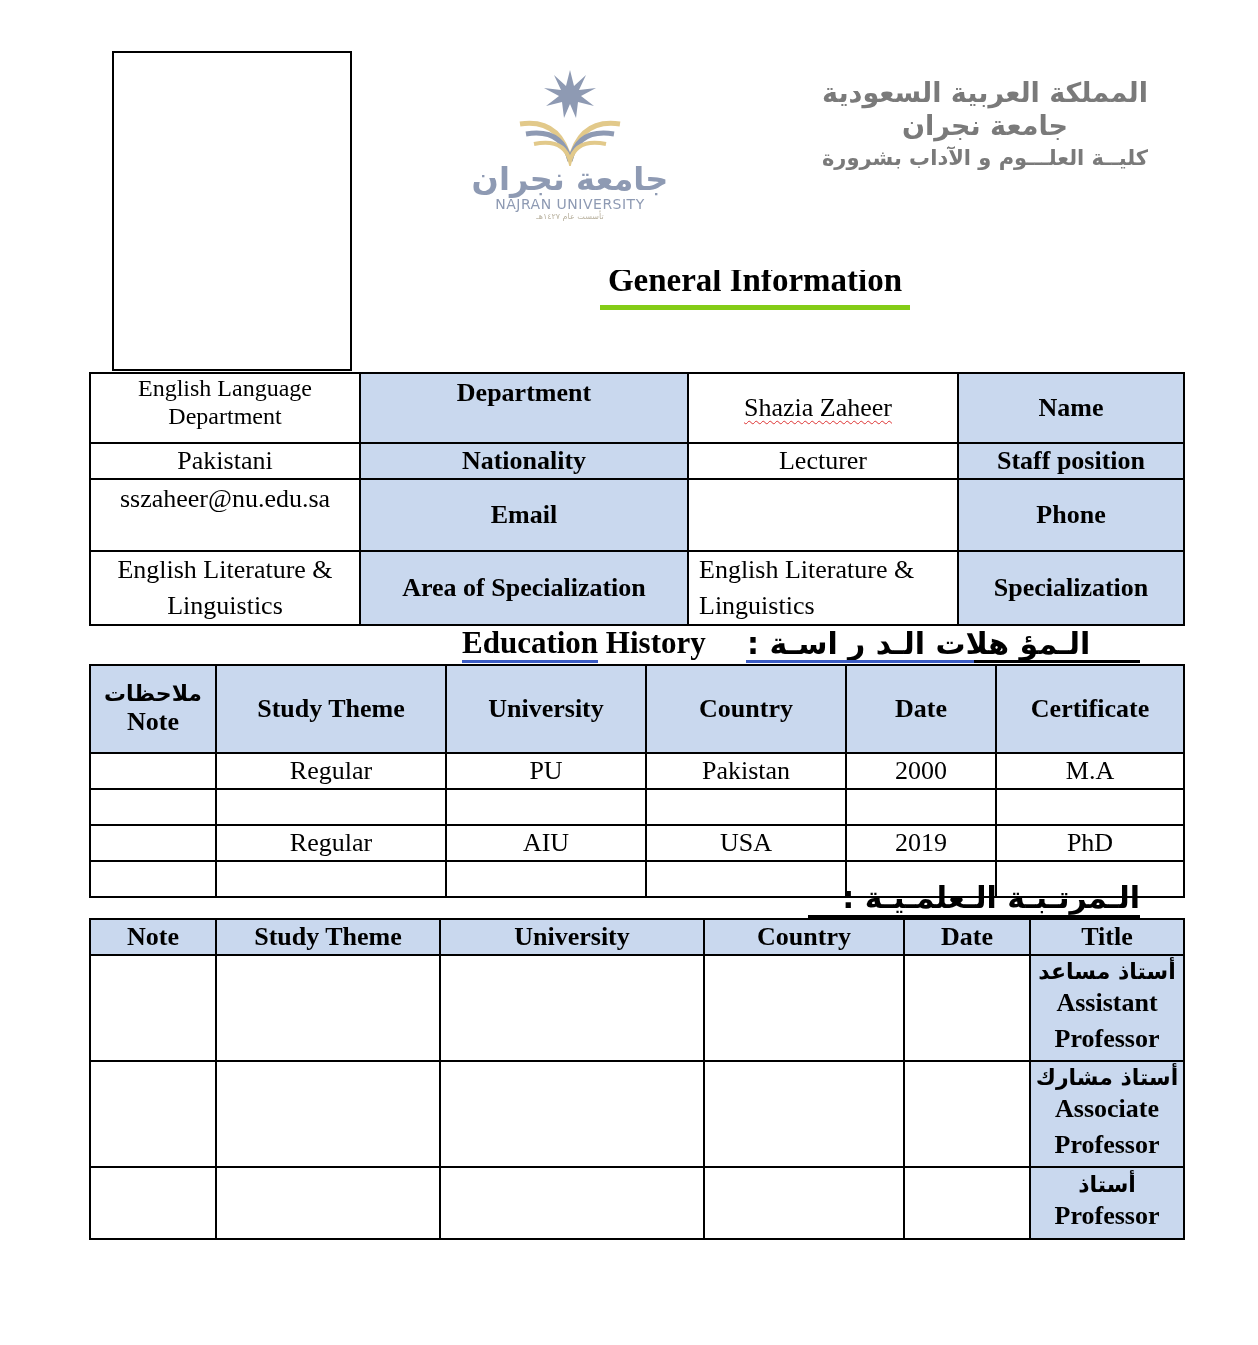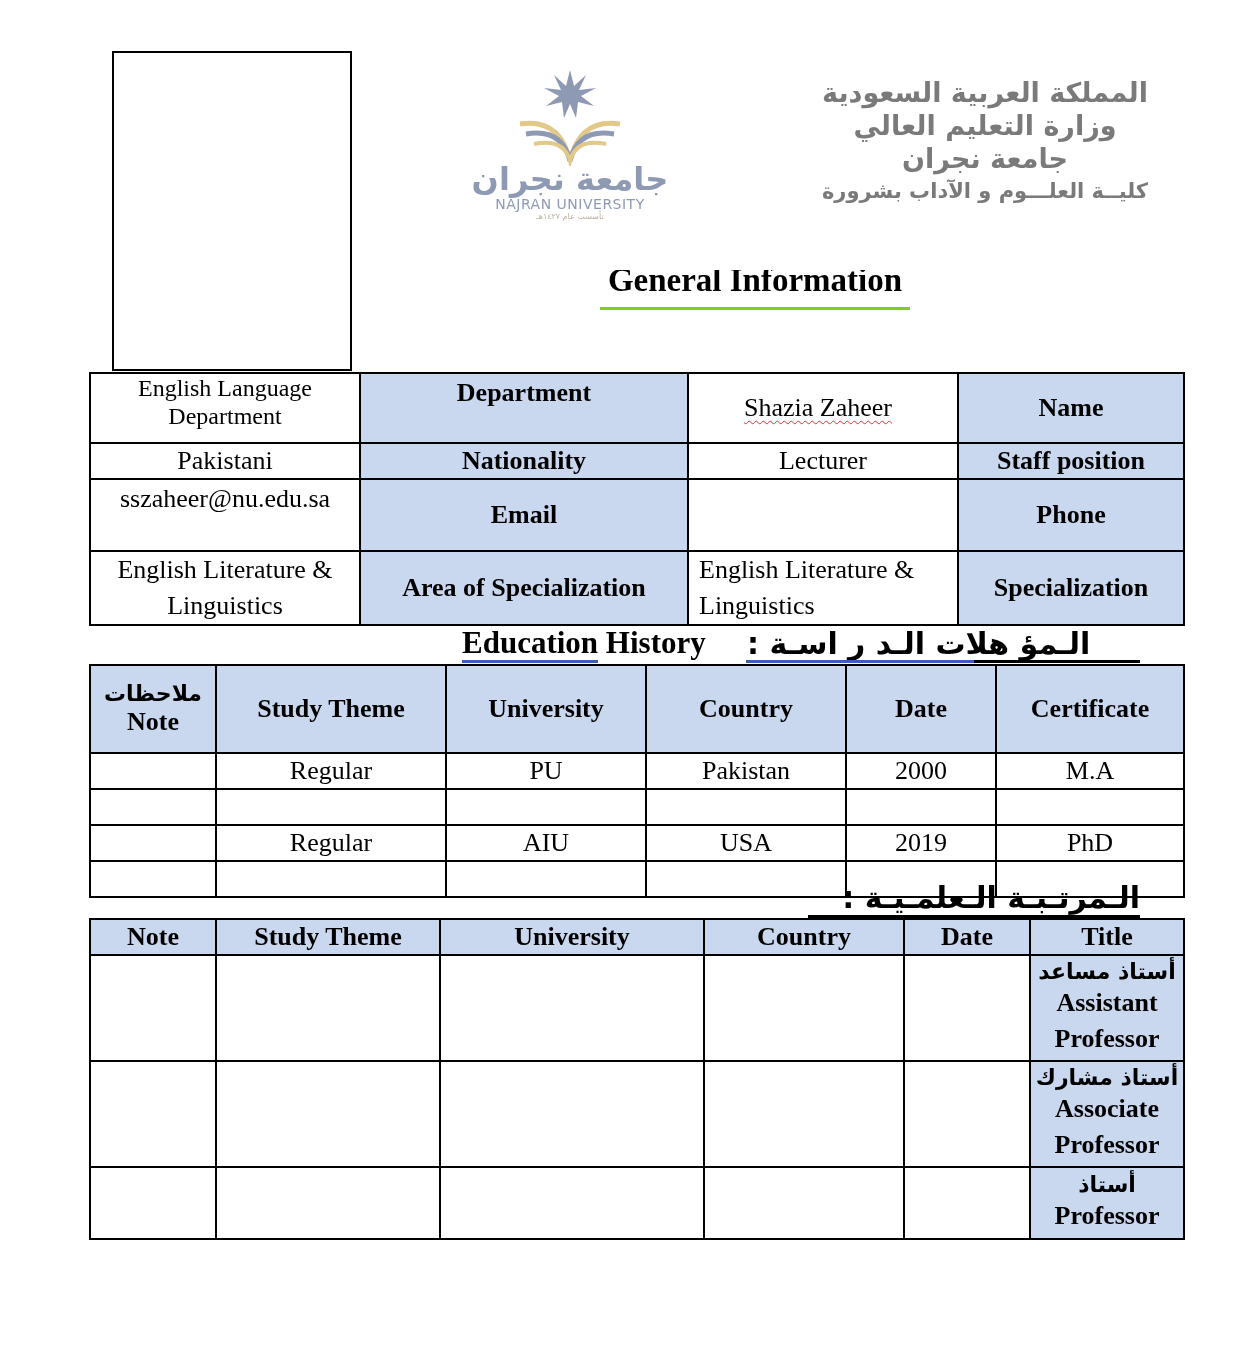--- a/index.html
+++ b/index.html
@@ -9,21 +9,21 @@
   .photo-box { left:112px; top:51px; width:240px; height:320px; border:2px solid #000; box-sizing:border-box; background:#fff; }
   .logo { left:470px; top:66px; width:200px; height:165px; text-align:center; }
   .logo svg { display:block; margin:0 auto; }
   .logo .ar { font-family:"DejaVu Sans", sans-serif; font-weight:bold; color:#8e9ab3; font-size:32px; line-height:34px; margin-top:-4px; direction:rtl; }
   .logo .en { font-family:"DejaVu Sans", sans-serif; color:#8e9ab3; font-size:14px; letter-spacing:0.5px; line-height:16px; }
   .logo .est { font-family:"DejaVu Sans", sans-serif; color:#b9b2a0; font-size:8px; line-height:10px; direction:rtl; }
   .header-ar { left:790px; top:76px; width:390px; text-align:center; direction:rtl;
                font-family:"DejaVu Sans", sans-serif; font-weight:bold; color:#7a7a7a; font-size:27px; line-height:33px; }
   .header-ar .l4 { font-size:21px; }
   .gen-title { left:600px; top:270px; width:310px; height:40px; overflow:hidden;
-               font-weight:bold; font-size:33px; line-height:44px; border-bottom:3px solid #84cc16; box-sizing:border-box; text-align:center; }
+               font-weight:bold; font-size:33px; line-height:44px; border-bottom:5px solid #84cc16; box-sizing:border-box; text-align:center; }
   .gen-title span { position:relative; top:-12px; }
 
   table { border-collapse:collapse; position:absolute; table-layout:fixed; }
   td, th { border:2px solid #000; padding:0; text-align:center; vertical-align:middle; font-size:26px; line-height:30px; overflow:hidden; }
   .hd { background:#c9d8ee; font-weight:bold; }
   .gi { left:89px; top:372px; width:1094px; }
   .edu { left:89px; top:664px; width:1094px; }
   .rank { left:89px; top:918px; width:1094px; }
   .spell { text-decoration:underline wavy #d33; text-decoration-thickness:1px; text-underline-offset:4px; }
   .arb { font-family:"DejaVu Sans", sans-serif; font-weight:bold; font-size:22px; line-height:26px; direction:rtl; }
@@ -48,21 +48,20 @@
     <path d="M26,68 Q62,62 70,95 Q78,62 114,68" fill="none" stroke="#8e9ab3" stroke-width="5"></path>
     <path d="M34,78 Q64,72 70,95 Q76,72 106,78" fill="none" stroke="#e2c98a" stroke-width="4"></path>
   </svg>
   <div class="ar">جامعة نجران</div>
   <div class="en">NAJRAN UNIVERSITY</div>
   <div class="est">تأسست عام ١٤٢٧هـ</div>
 </div>
 
 <div class="abs header-ar">
   <div>المملكة العربية السعودية</div>
-  <div>وزارة التعليم العالي</div>
   <div>جامعة نجران</div>
   <div class="l4">كليــة العلـــوم و الآداب بشرورة</div>
 </div>
 
 <div class="abs gen-title">
   <span>General Information</span>
 </div>
 
 <table class="gi">
   <colgroup>

